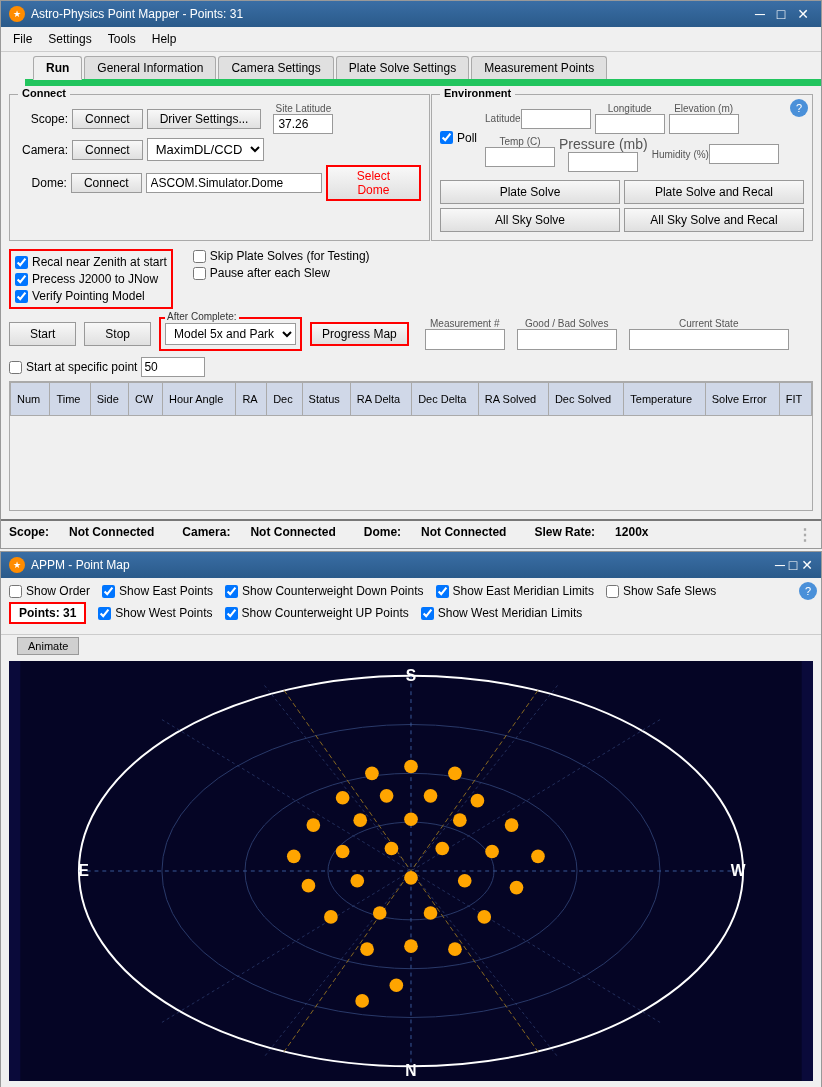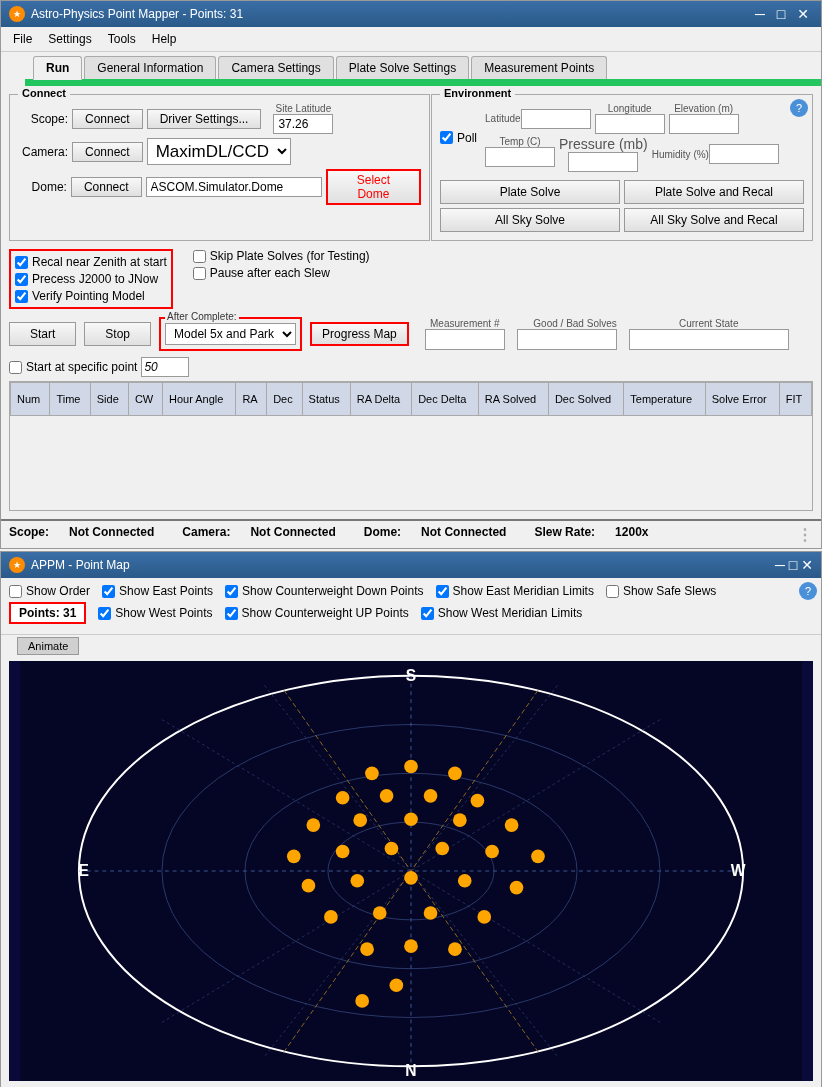--- a/index.html
+++ b/index.html
@@ -23,34 +23,34 @@
     .tab.active { background: #f0f0f0; font-weight: bold; border-bottom: 1px solid #f0f0f0; margin-bottom: -1px; }
 
     
     .main-content { padding: 8px; background: #f0f0f0; }
     .section-title { position: absolute; top: -8px; left: 8px; background: #f0f0f0; padding: 0 4px; font-size: 11px; font-weight: bold; }
 
     .connect-row { display: flex; align-items: center; margin-bottom: 4px; gap: 4px; }
     .connect-label { width: 50px; text-align: right; font-size: 12px; }
     .connect-btn { padding: 2px 12px; border: 1px solid #999; background: linear-gradient(to bottom, #f8f8f8, #e0e0e0); cursor: pointer; font-size: 12px; }
     .connect-input { border: 1px solid #999; padding: 2px 4px; font-size: 12px; }
-    .connect-select { border: 1px solid #999; padding: 2px 4px; font-size: 17px; background: white; }
+    .connect-select { border: 1px solid #999; padding: 2px 4px; font-size: 13px; background: white; }
     .select-dome-btn { padding: 2px 12px; border: 1px solid #999; background: linear-gradient(to bottom, #f8f8f8, #e0e0e0); cursor: pointer; font-size: 12px; color: red; border: 2px solid red; }
     .option-col { display: flex; flex-direction: column; gap: 3px; }
     .checkbox-row { display: flex; align-items: center; gap: 4px; font-size: 12px; }
     .progress-map-btn { padding: 3px 10px; border: 1px solid #999; background: linear-gradient(to bottom, #f8f8f8, #e0e0e0); cursor: pointer; font-size: 12px; border: 2px solid red; }
 
     
     .data-table { width: 100%; border-collapse: collapse; font-size: 11px; }
     .data-table th { background: #d0d8e8; border: 1px solid #aaa; padding: 10px 6px; text-align: left; font-weight: normal; }
     .table-wrapper { border: 1px solid #aaa; overflow-x: auto; height: 130px; }
 
     
     .start-specific { display: flex; align-items: center; gap: 4px; margin-bottom: 4px; }
-    .spin-input { border: 1px solid #999; padding: 2px; font-size: 12px; width: 48px; font-style: italic; }
+    .spin-input { border: 1px solid #999; padding: 2px; font-size: 12px; width: 64px; }
 
     
     .status-bar { background: #f0f0f0; border-top: 2px solid #777; padding: 4px 8px; display: flex; gap: 20px; font-size: 12px; font-weight: bold; }
 
     
     .point-map-window { background: #f0f0f0; border: 1px solid #999; width: 822px; margin-top: 2px; }
     .point-map-title { background: linear-gradient(to bottom, #3a6ea5, #2a5a8a); color: white; padding: 5px 8px; display: flex; align-items: center; justify-content: space-between; font-size: 12px; }
 
     
     .pm-controls { padding: 6px 8px; background: #f0f0f0; border-bottom: 1px solid #ccc; }
@@ -221,21 +221,21 @@
         </select>
       </div>
 
       <button class="progress-map-btn">Progress Map</button>
 
       <div style="display:flex; gap:12px; margin-left:8px;">
         <div style="display:flex; flex-direction:column; align-items:center;">
           <span style="font-size:10px; color:#555;">Measurement #</span>
           <input type="text" style="width: 80px; border: 1px solid rgb(153, 153, 153); padding: 2px 4px;">
         </div>
-        <div style="display:flex; flex-direction:column; align-items:flex-end;">
+        <div style="display:flex; flex-direction:column; align-items:center;">
           <span style="font-size:10px; color:#555;">Good / Bad Solves</span>
           <input type="text" style="width: 100px; border: 1px solid rgb(153, 153, 153); padding: 2px 4px;">
         </div>
         <div style="display:flex; flex-direction:column; align-items:center;">
           <span style="font-size:10px; color:#555;">Current State</span>
           <input type="text" style="width: 160px; border: 1px solid rgb(153, 153, 153); padding: 2px 4px;">
         </div>
       </div>
     </div>
 

